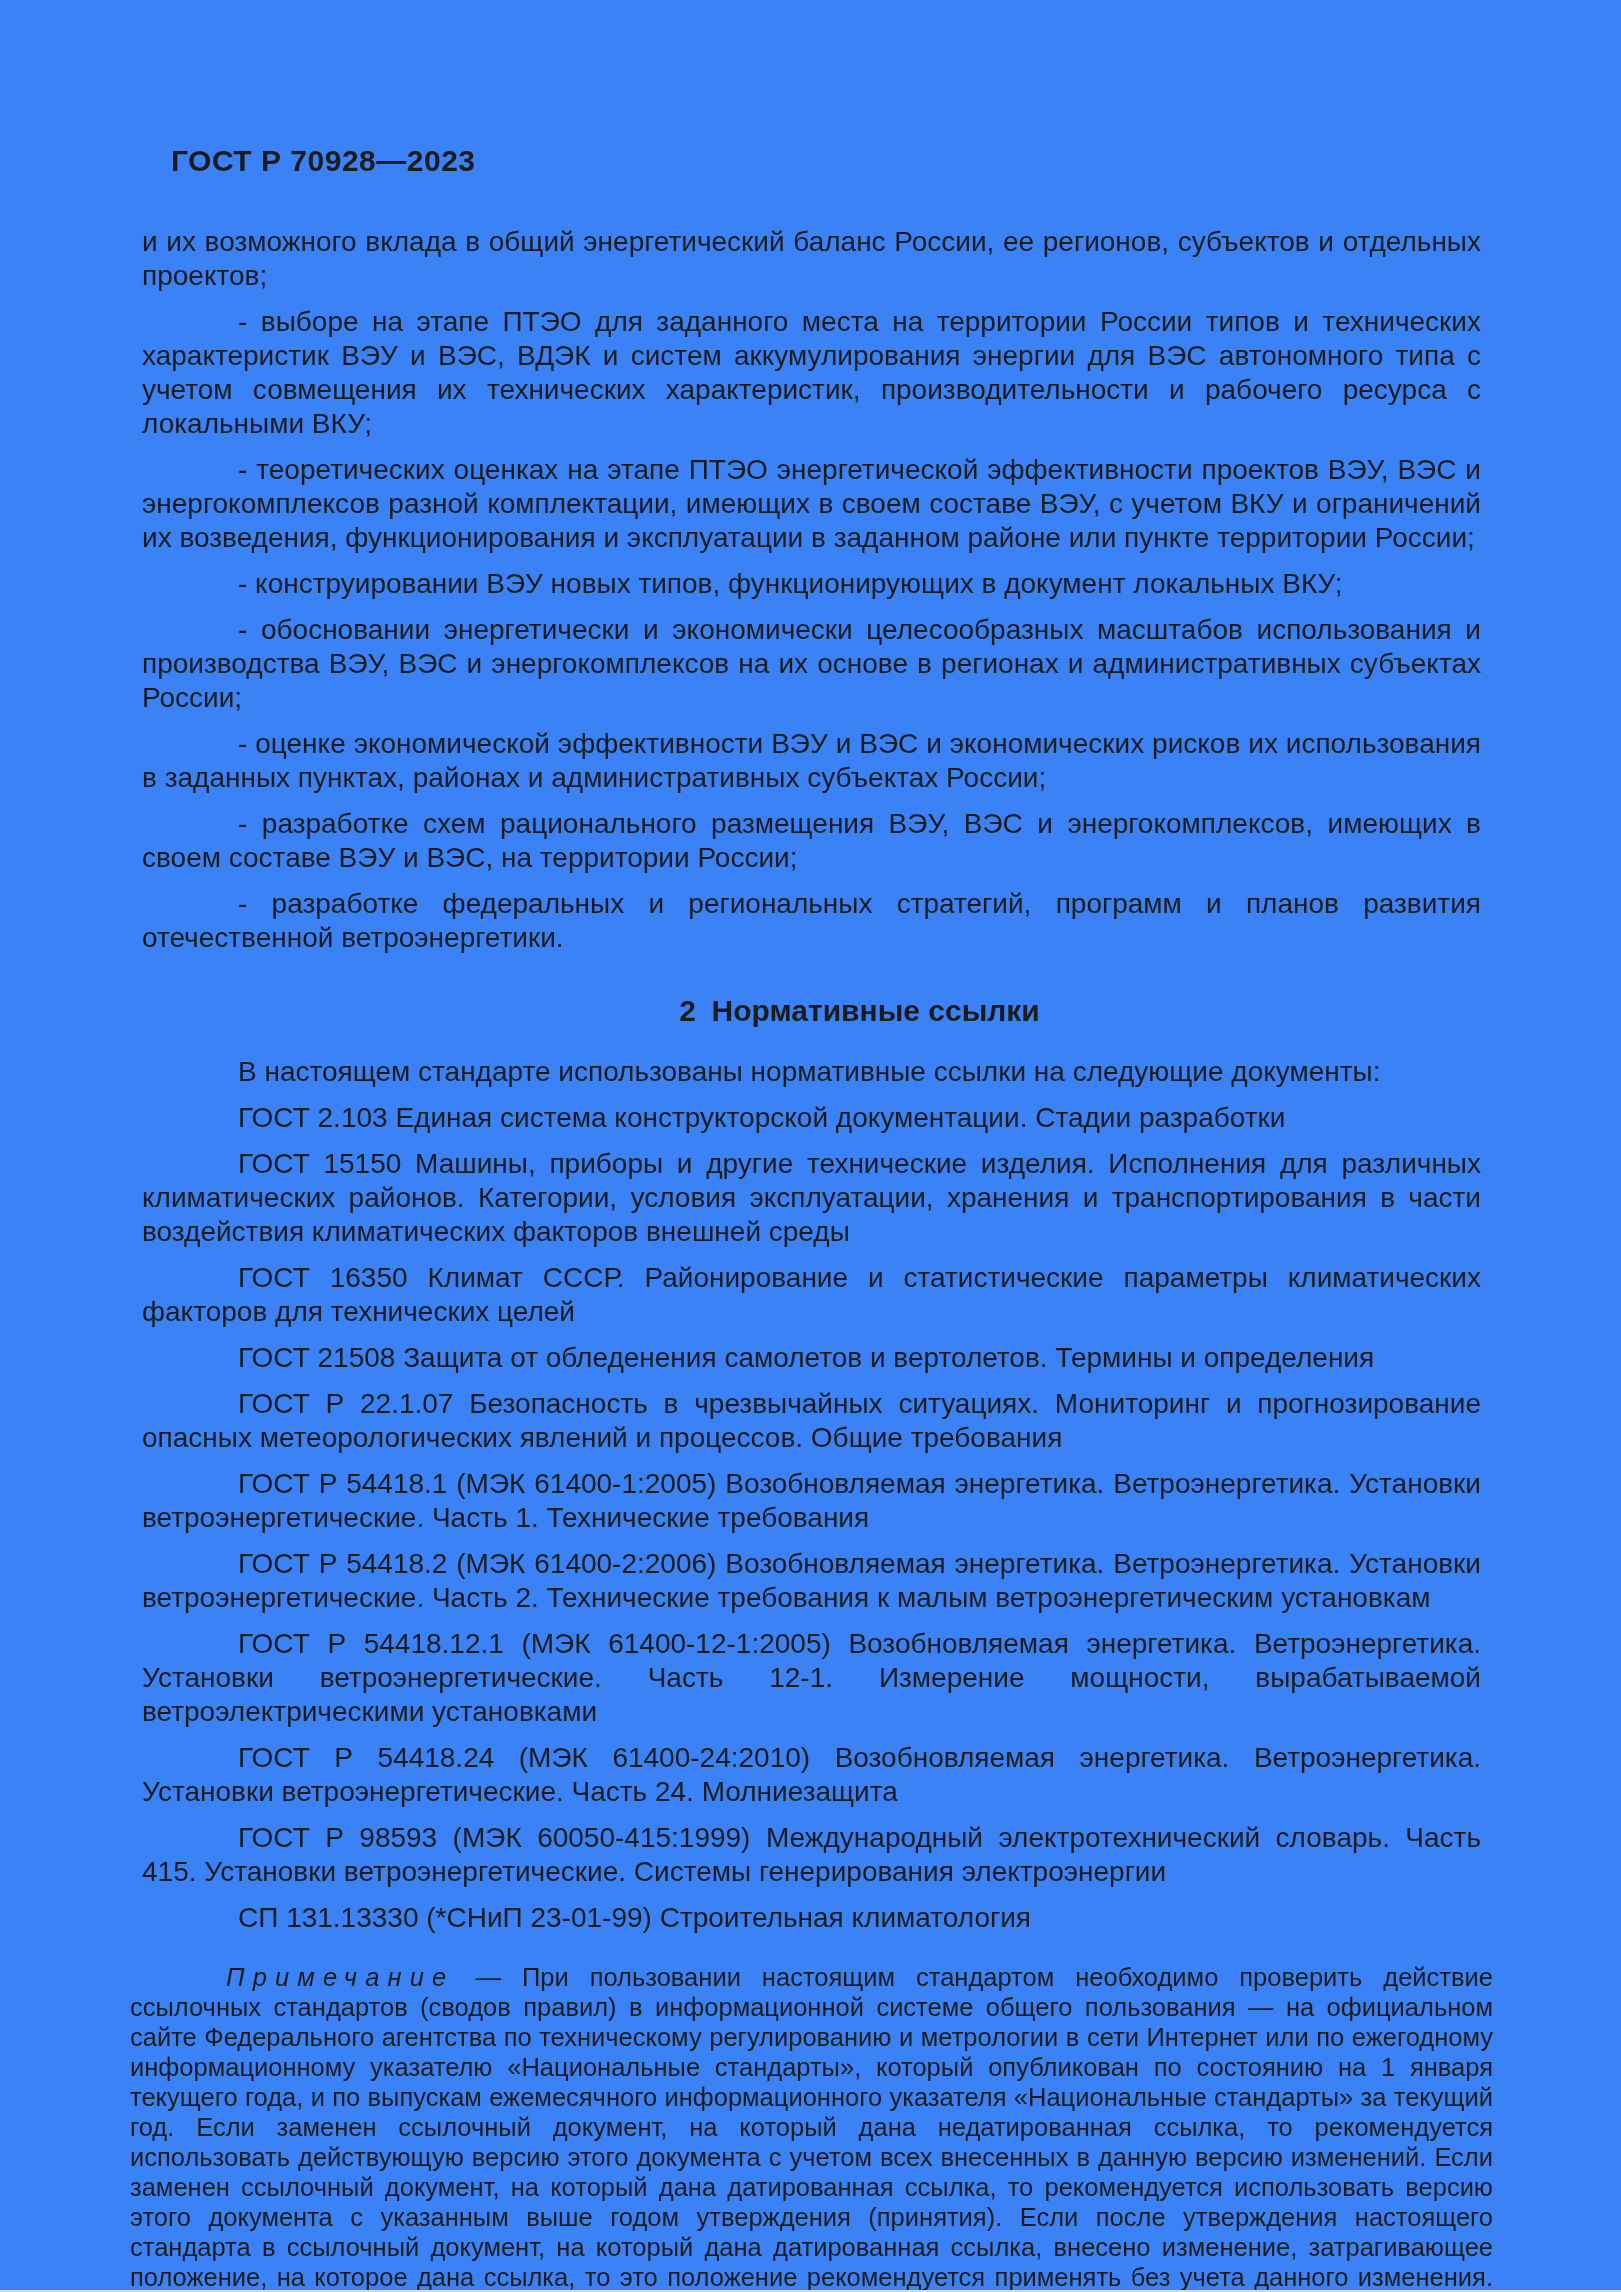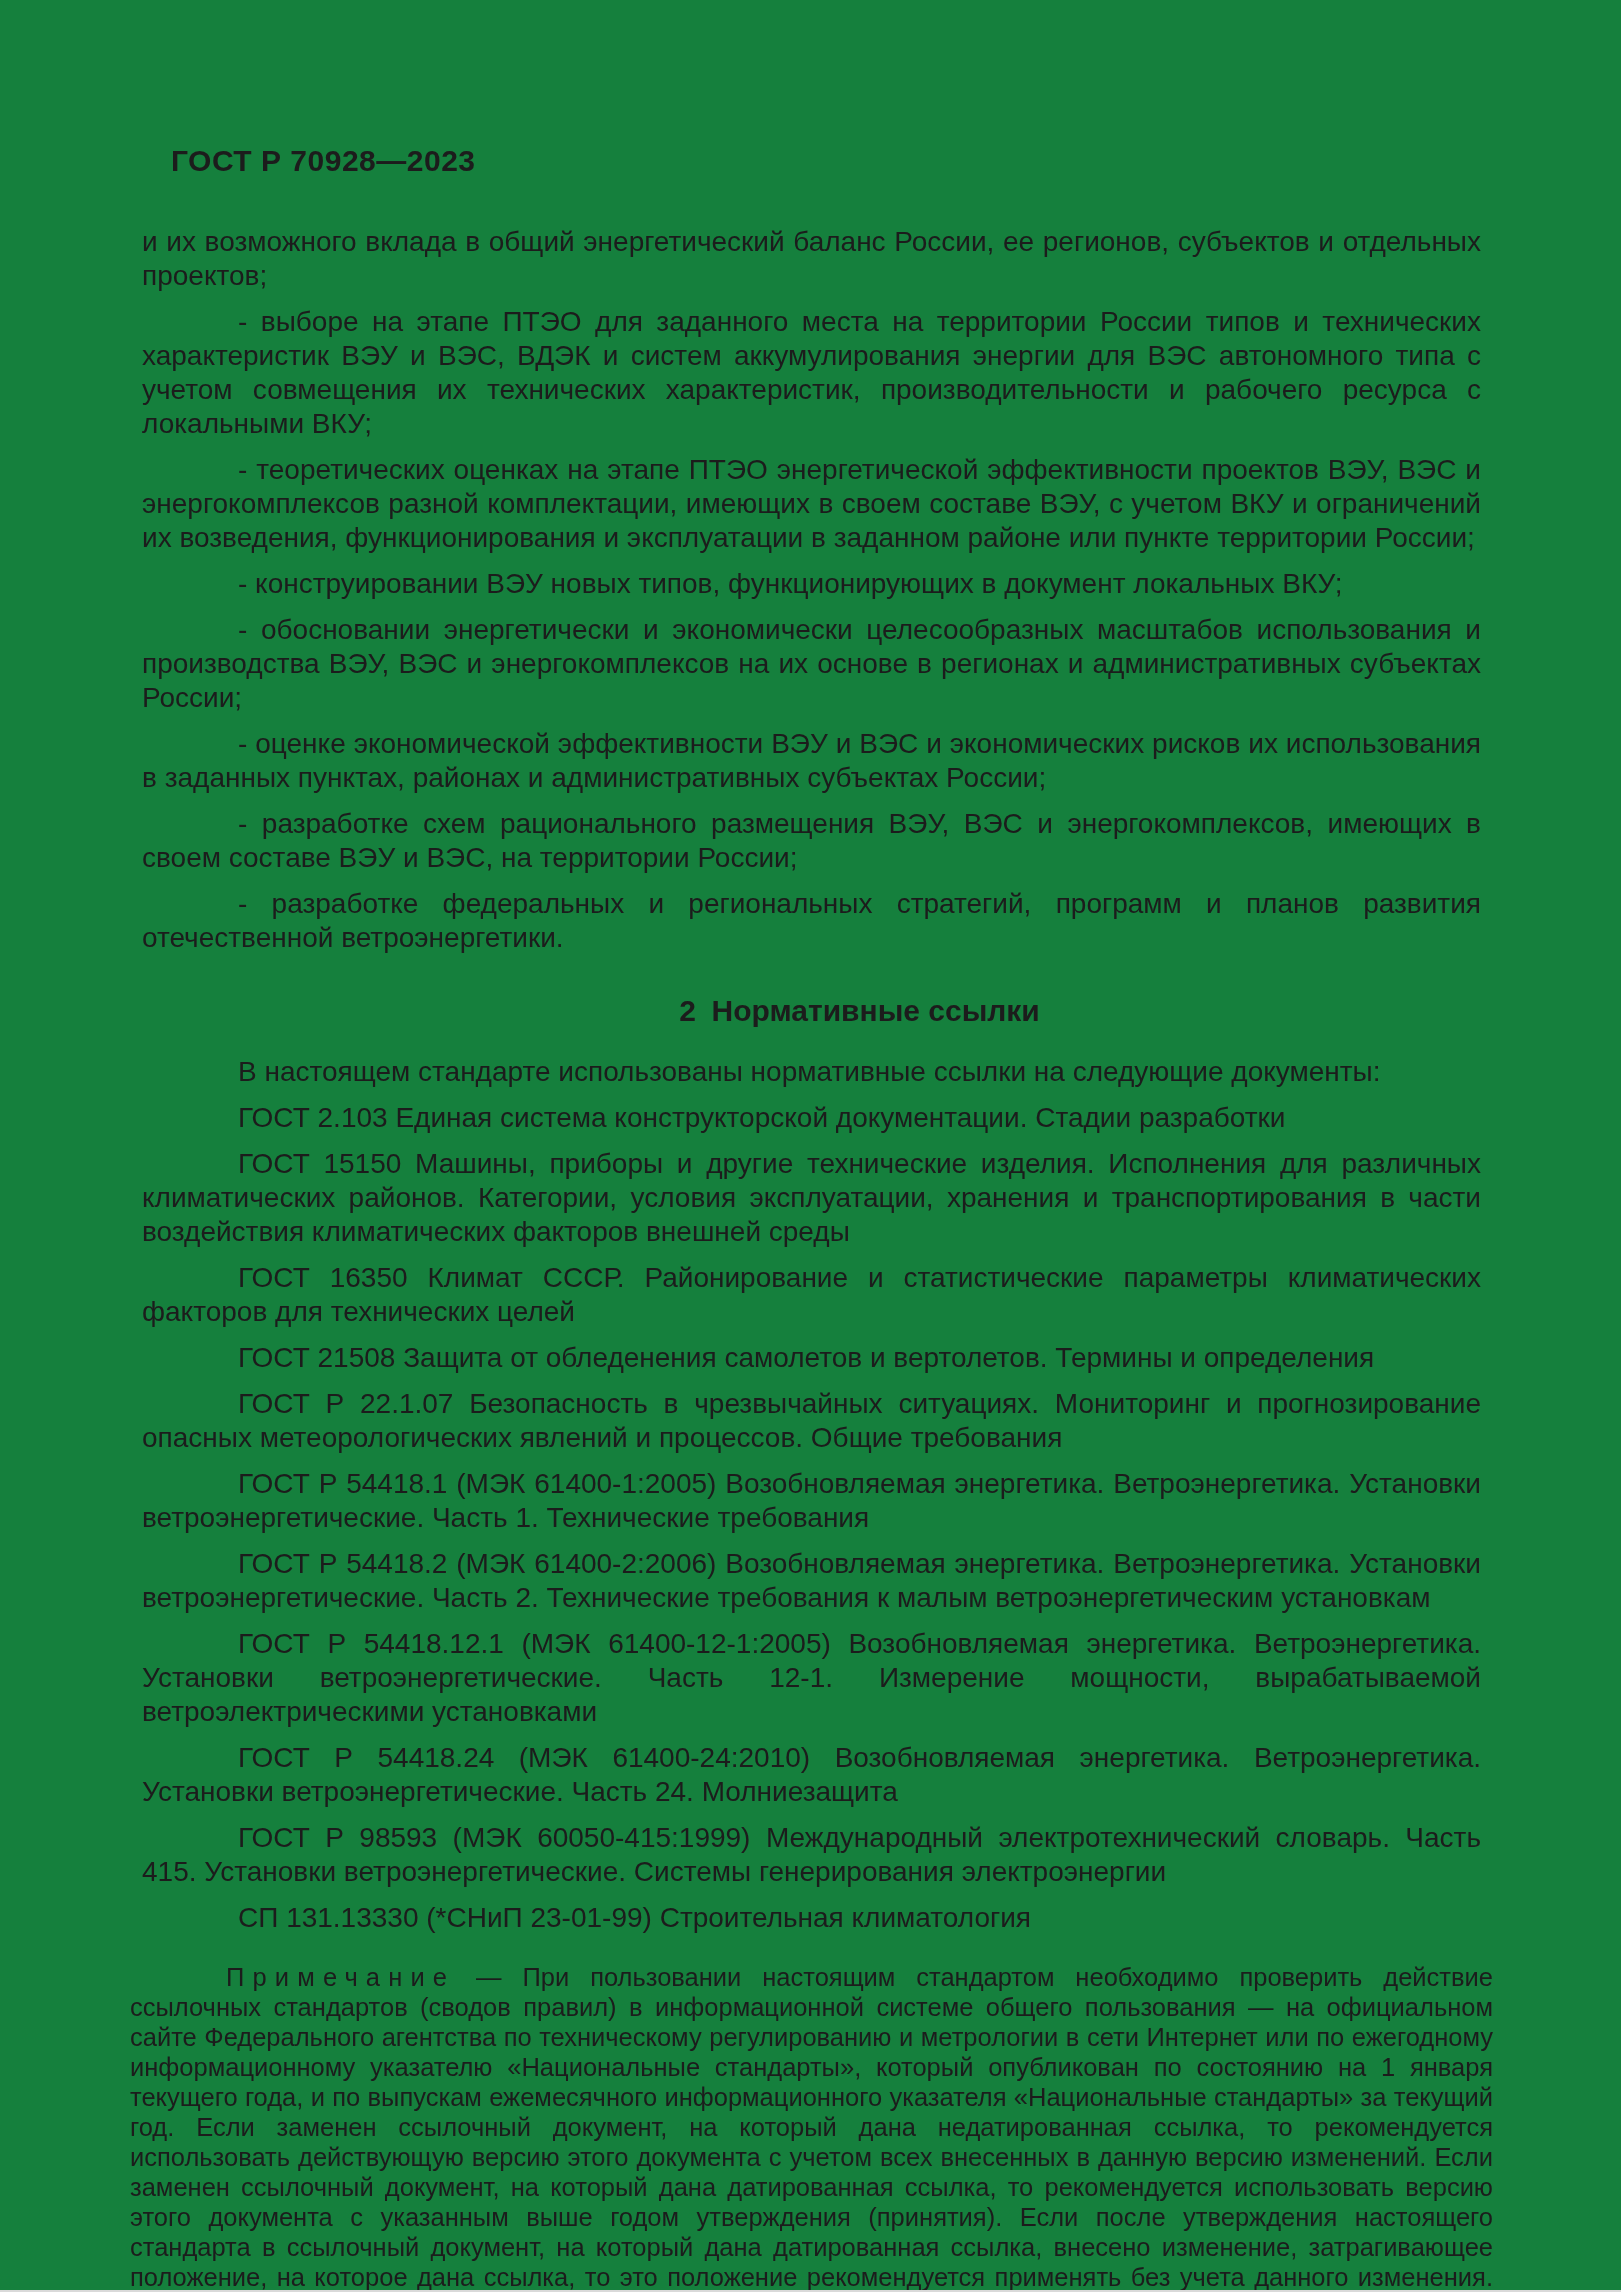--- a/index.html
+++ b/index.html
@@ -5,21 +5,21 @@
   html, body {
     margin: 0;
     padding: 0;
     background: #ffffff;
   }
   .page {
     position: relative;
     width: 1621px;
     height: 2293px;
     box-sizing: border-box;
-    background: #15803d;
+    background: #3b82f6;
     color: #1c1c1c;
     font-family: "Liberation Sans", "DejaVu Sans", sans-serif;
     padding: 143px 128px 0 130px;
     overflow: hidden;
   }
   .running-header {
     font-size: 30px;
     font-weight: bold;
     line-height: 35px;
     padding-left: 41px;
@@ -54,20 +54,21 @@
     font-size: 25.5px;
     line-height: 30px;
     text-align: justify;
   }
   .note p {
     margin: 0;
     text-indent: 96px;
   }
   .note .note-label {
     letter-spacing: 0.32em;
+    font-style: italic;
   }
   .page-number {
     margin-top: 21.6px;
     font-size: 28px;
     line-height: 33px;
     text-align: left;
     text-indent: 0;
   }
   .scan-artifact-line {
     position: absolute;

